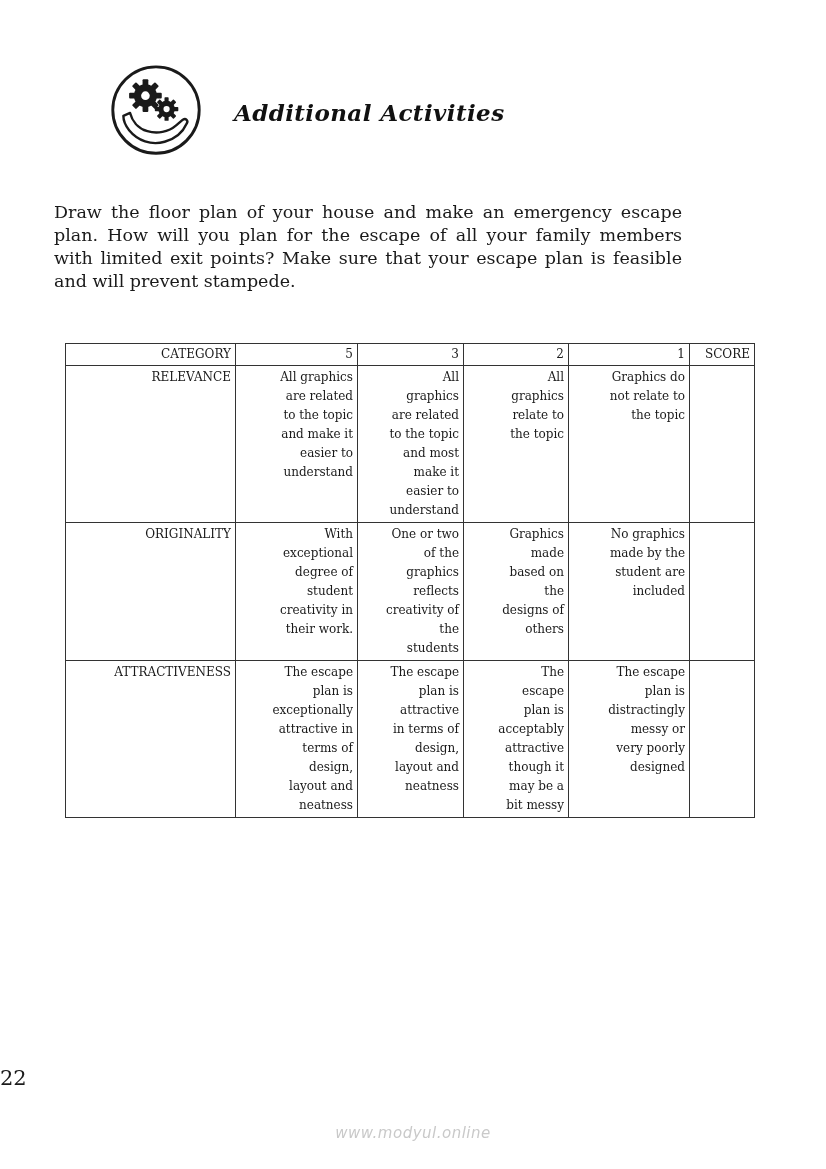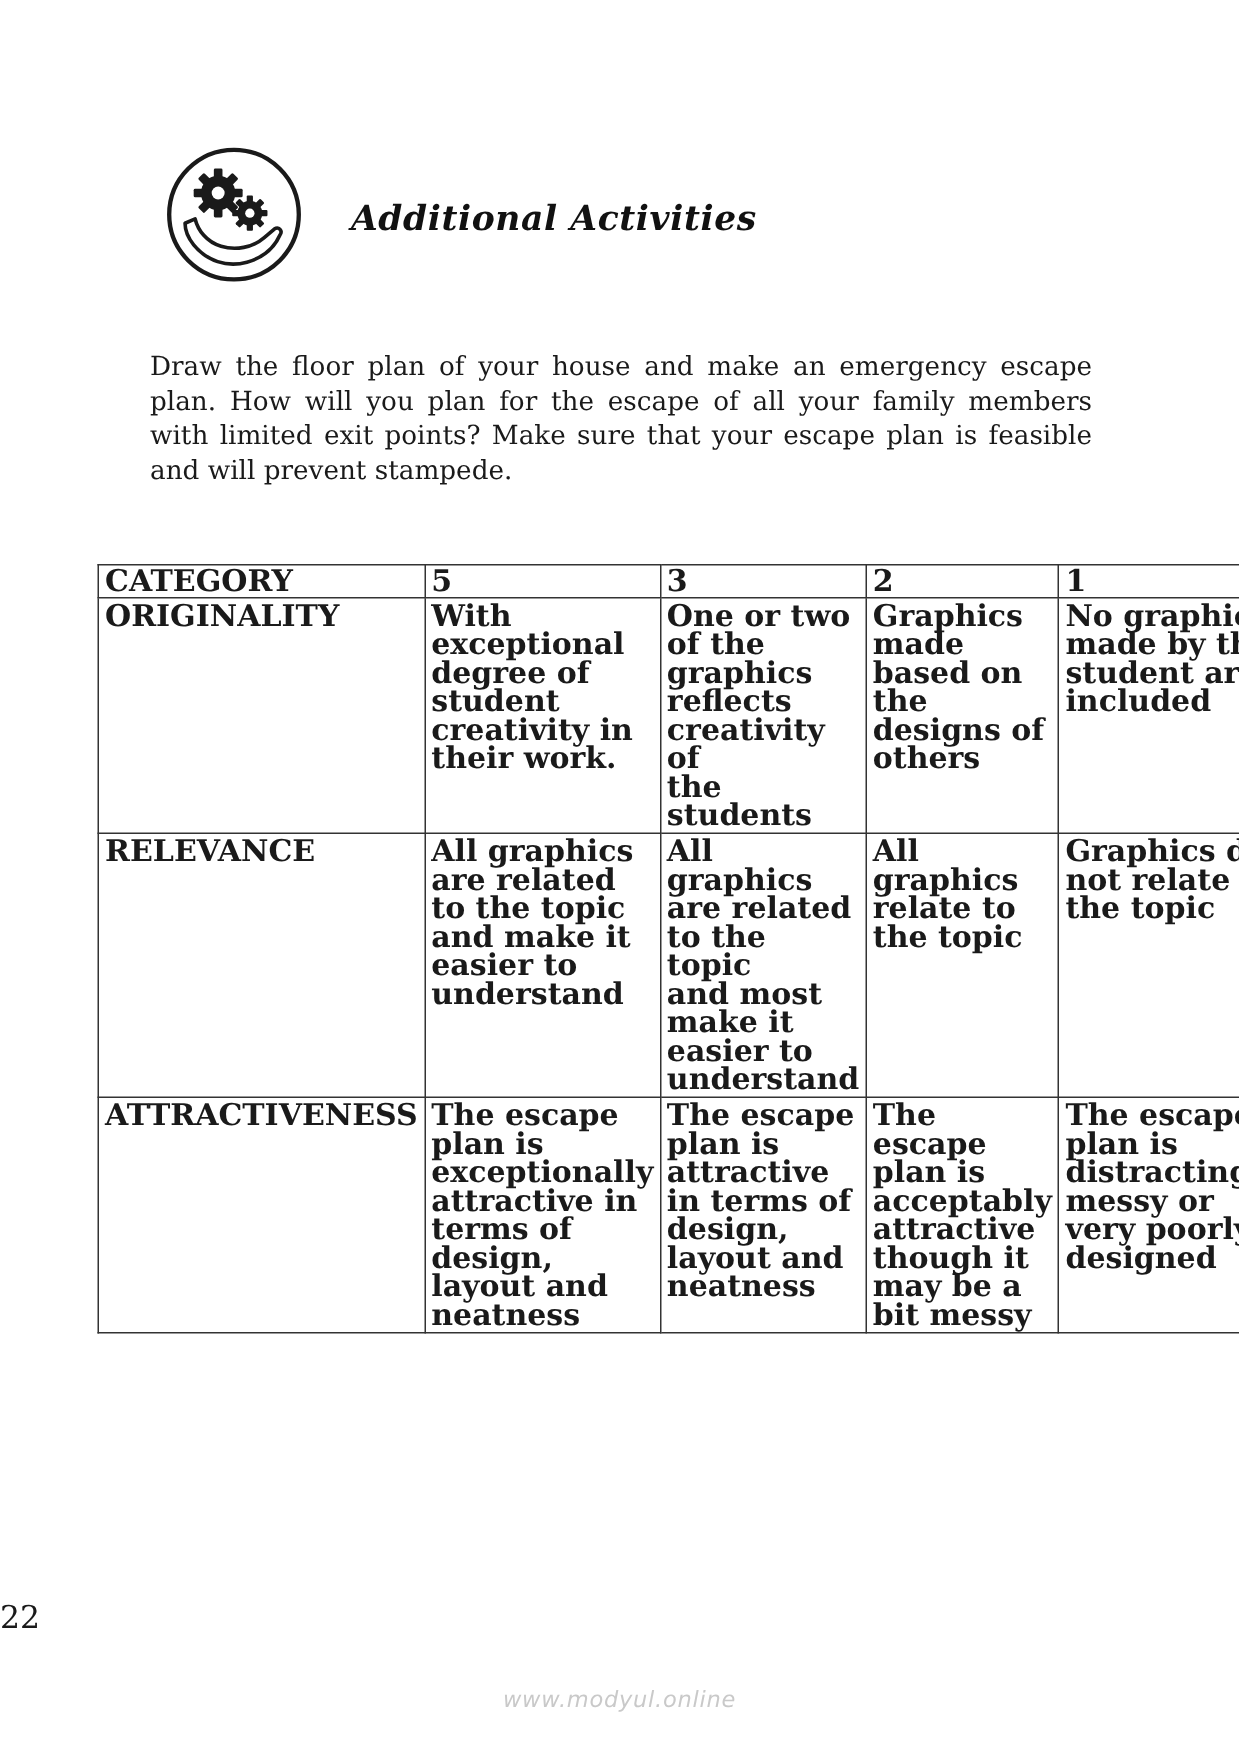--- a/index.html
+++ b/index.html
@@ -7,43 +7,43 @@
   .page {
     position:relative;
     width:826px; height:1169px;
     background:#ffffff;
     color:#1a1a1a;
     font-family:"DejaVu Serif","Liberation Serif",serif;
     overflow:hidden;
   }
   .header {
     display:flex; align-items:center; gap:30px;
-    padding-top:96px; margin-left:108px;
+    padding-top:63px; margin-left:108px;
   }
   .icon-wrap { width:96px; height:98px; flex:0 0 auto; }
   .icon-wrap svg { width:100%; height:100%; display:block; }
   .title {
     font-size:23px; font-weight:bold; font-style:italic;
     letter-spacing:0.4px; color:#111;
   }
   .para {
-    width:628px; margin:40px 0 0 100px;
+    width:628px; margin:40px 0 0 54px;
     font-size:17.5px; line-height:23px;
     text-align:justify;
   }
   .para.intro { margin-top:24px; text-align:left; }
   table.rubric {
     border-collapse:collapse; table-layout:fixed;
     margin:50px 0 0 65px;
   }
   .rubric th, .rubric td {
     border:1px solid #333;
-    font-size:20px; line-height:19px;
-    font-weight:bold;
-    vertical-align:top; text-align:left;
+    font-size:12px; line-height:19px;
+    font-weight:normal;
+    vertical-align:top; text-align:right;
     padding:2px 4px;
     white-space:pre-line;
     overflow:hidden;
   }
   .rubric th { padding:1px 4px; white-space:nowrap; }
   .page-number {
     position:absolute; top:1066px; left:0; width:100%;
     font-size:21px;
   }
   .watermark {
@@ -101,20 +101,45 @@
         <th>CATEGORY</th>
         <th>5</th>
         <th>3</th>
         <th>2</th>
         <th>1</th>
         <th>SCORE</th>
       </tr>
     </thead>
     <tbody>
       <tr>
+        <td>RELEVANCE</td>
+        <td>All graphics
+are related
+to the topic
+and make it
+easier to
+understand</td>
+        <td>All
+graphics
+are related
+to the topic
+and most
+make it
+easier to
+understand</td>
+        <td>All
+graphics
+relate to
+the topic</td>
+        <td>Graphics do
+not relate to
+the topic</td>
+        <td></td>
+      </tr>
+      <tr>
         <td>ORIGINALITY</td>
         <td>With
 exceptional
 degree of
 student
 creativity in
 their work.</td>
         <td>One or two
 of the
 graphics
@@ -128,45 +153,20 @@
 the
 designs of
 others</td>
         <td>No graphics
 made by the
 student are
 included</td>
         <td></td>
       </tr>
       <tr>
-        <td>RELEVANCE</td>
-        <td>All graphics
-are related
-to the topic
-and make it
-easier to
-understand</td>
-        <td>All
-graphics
-are related
-to the topic
-and most
-make it
-easier to
-understand</td>
-        <td>All
-graphics
-relate to
-the topic</td>
-        <td>Graphics do
-not relate to
-the topic</td>
-        <td></td>
-      </tr>
-      <tr>
         <td>ATTRACTIVENESS</td>
         <td>The escape
 plan is
 exceptionally
 attractive in
 terms of
 design,
 layout and
 neatness</td>
         <td>The escape

